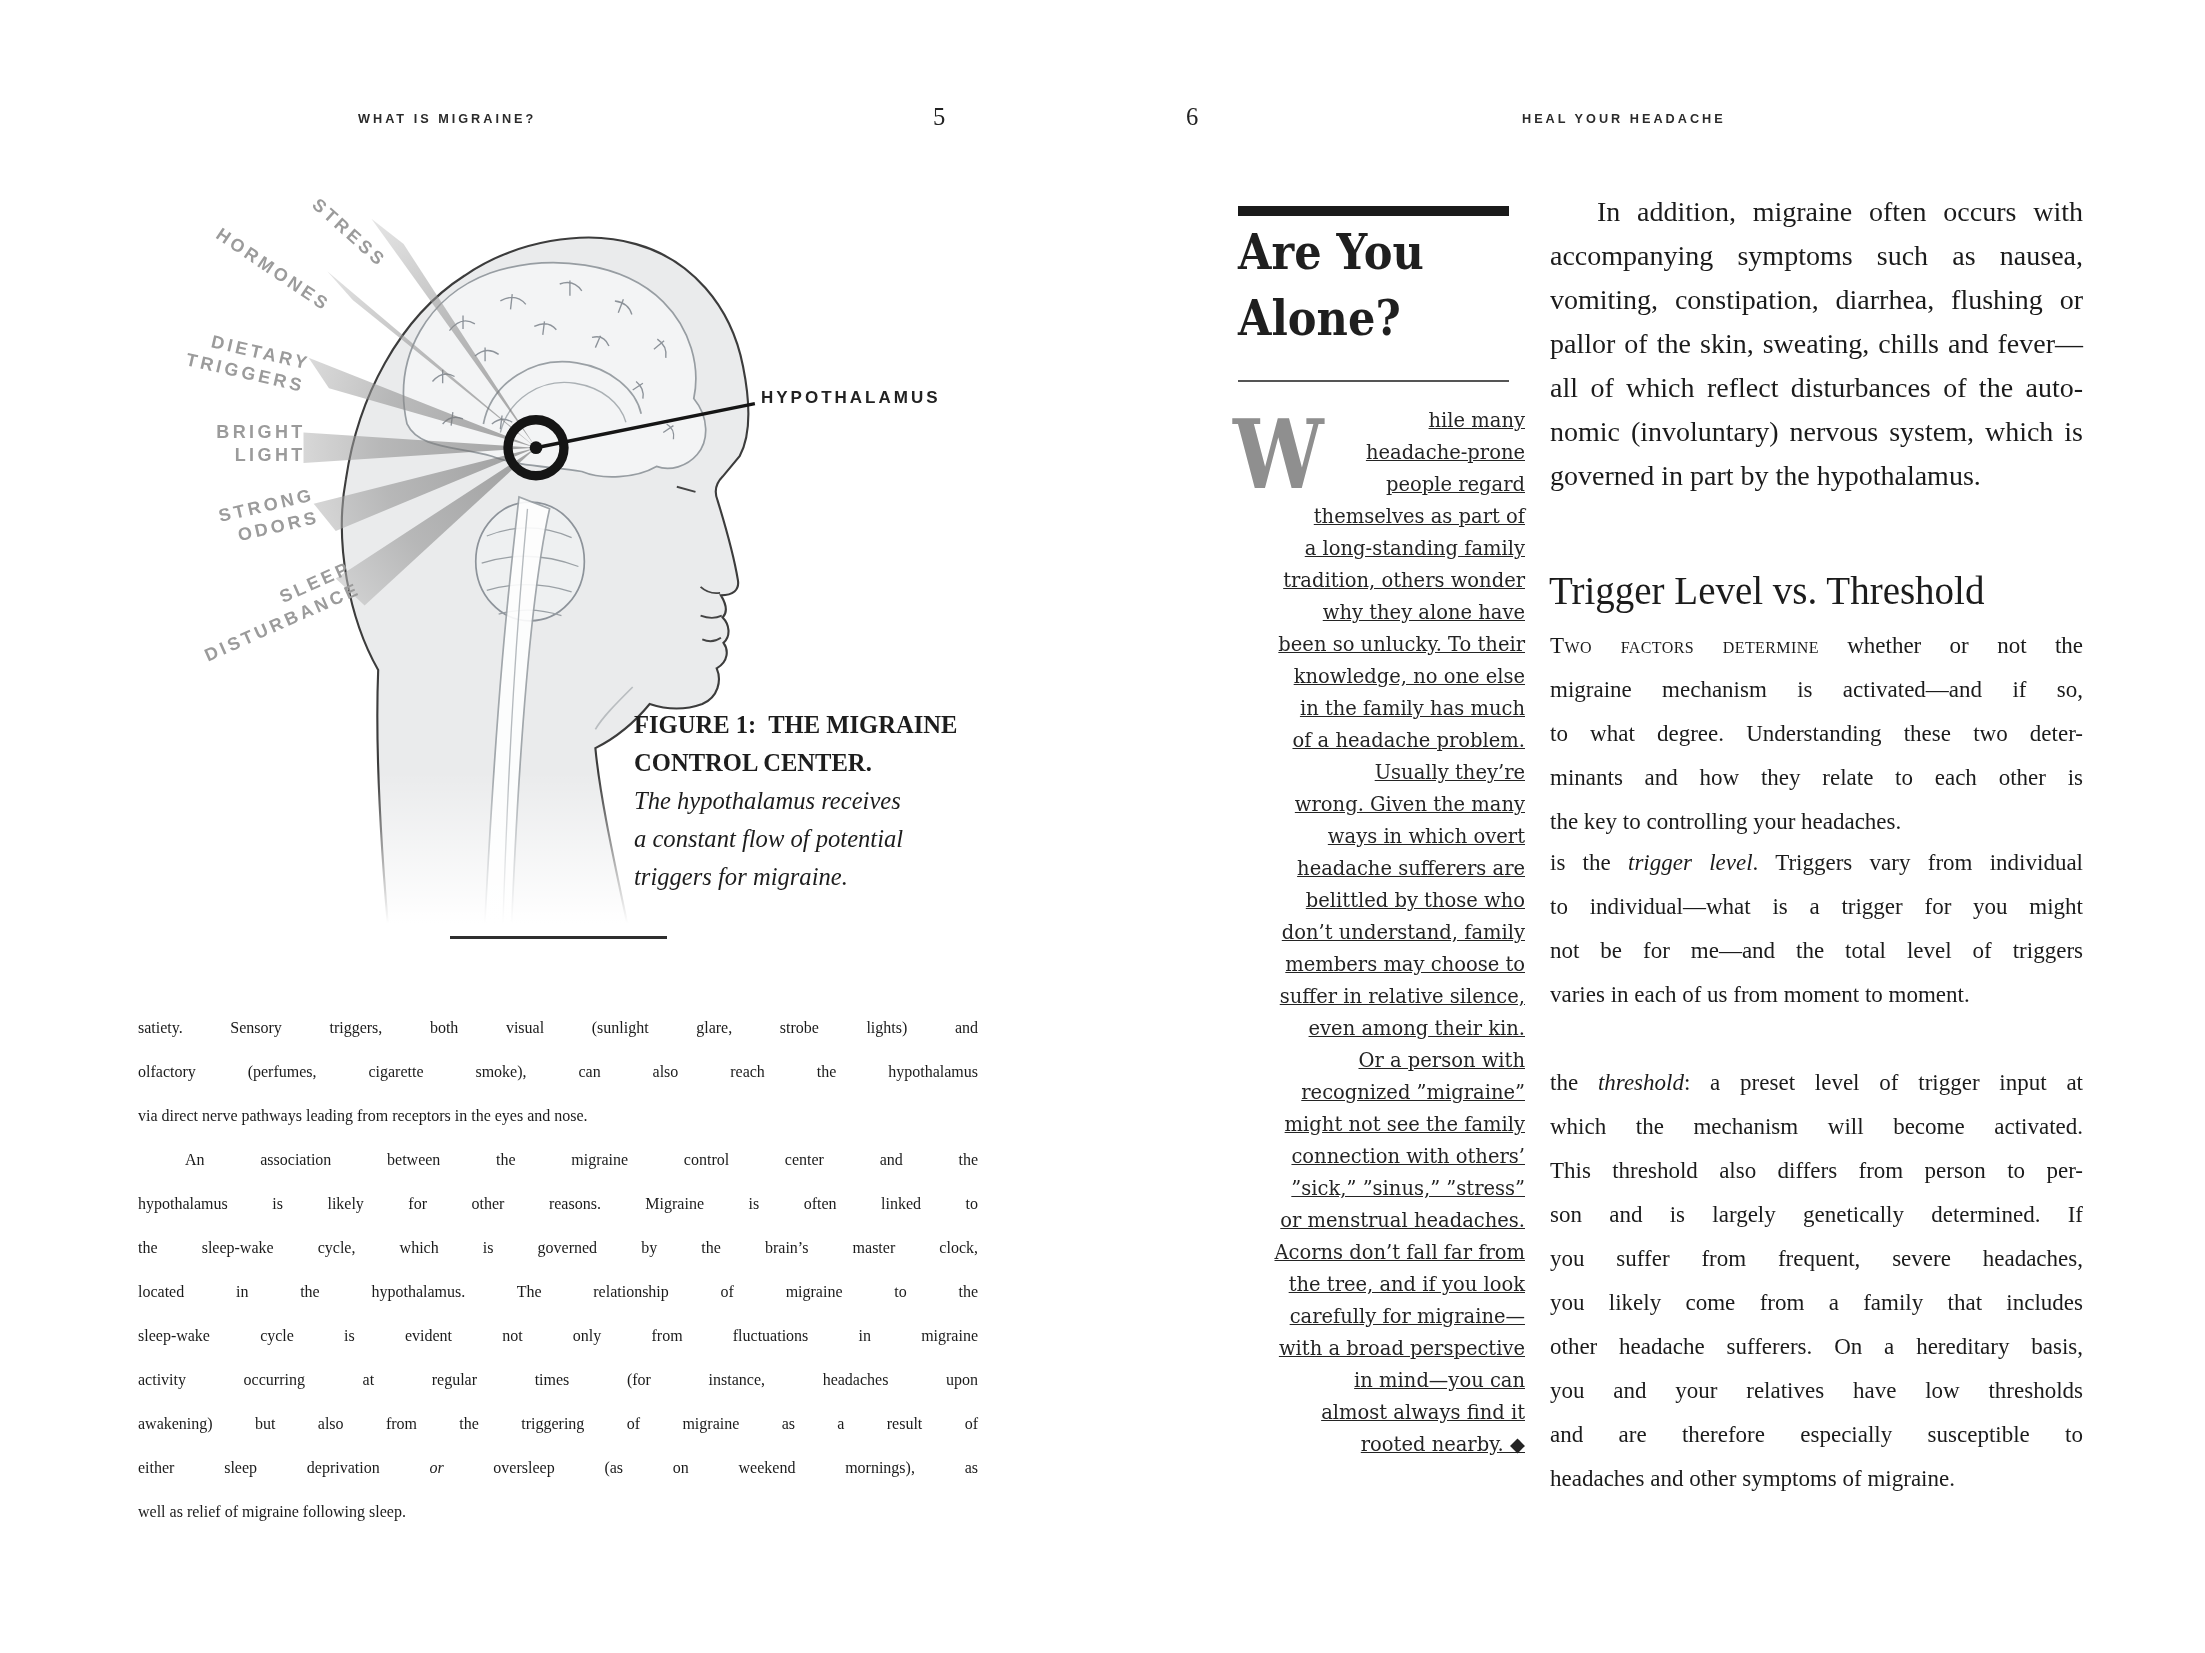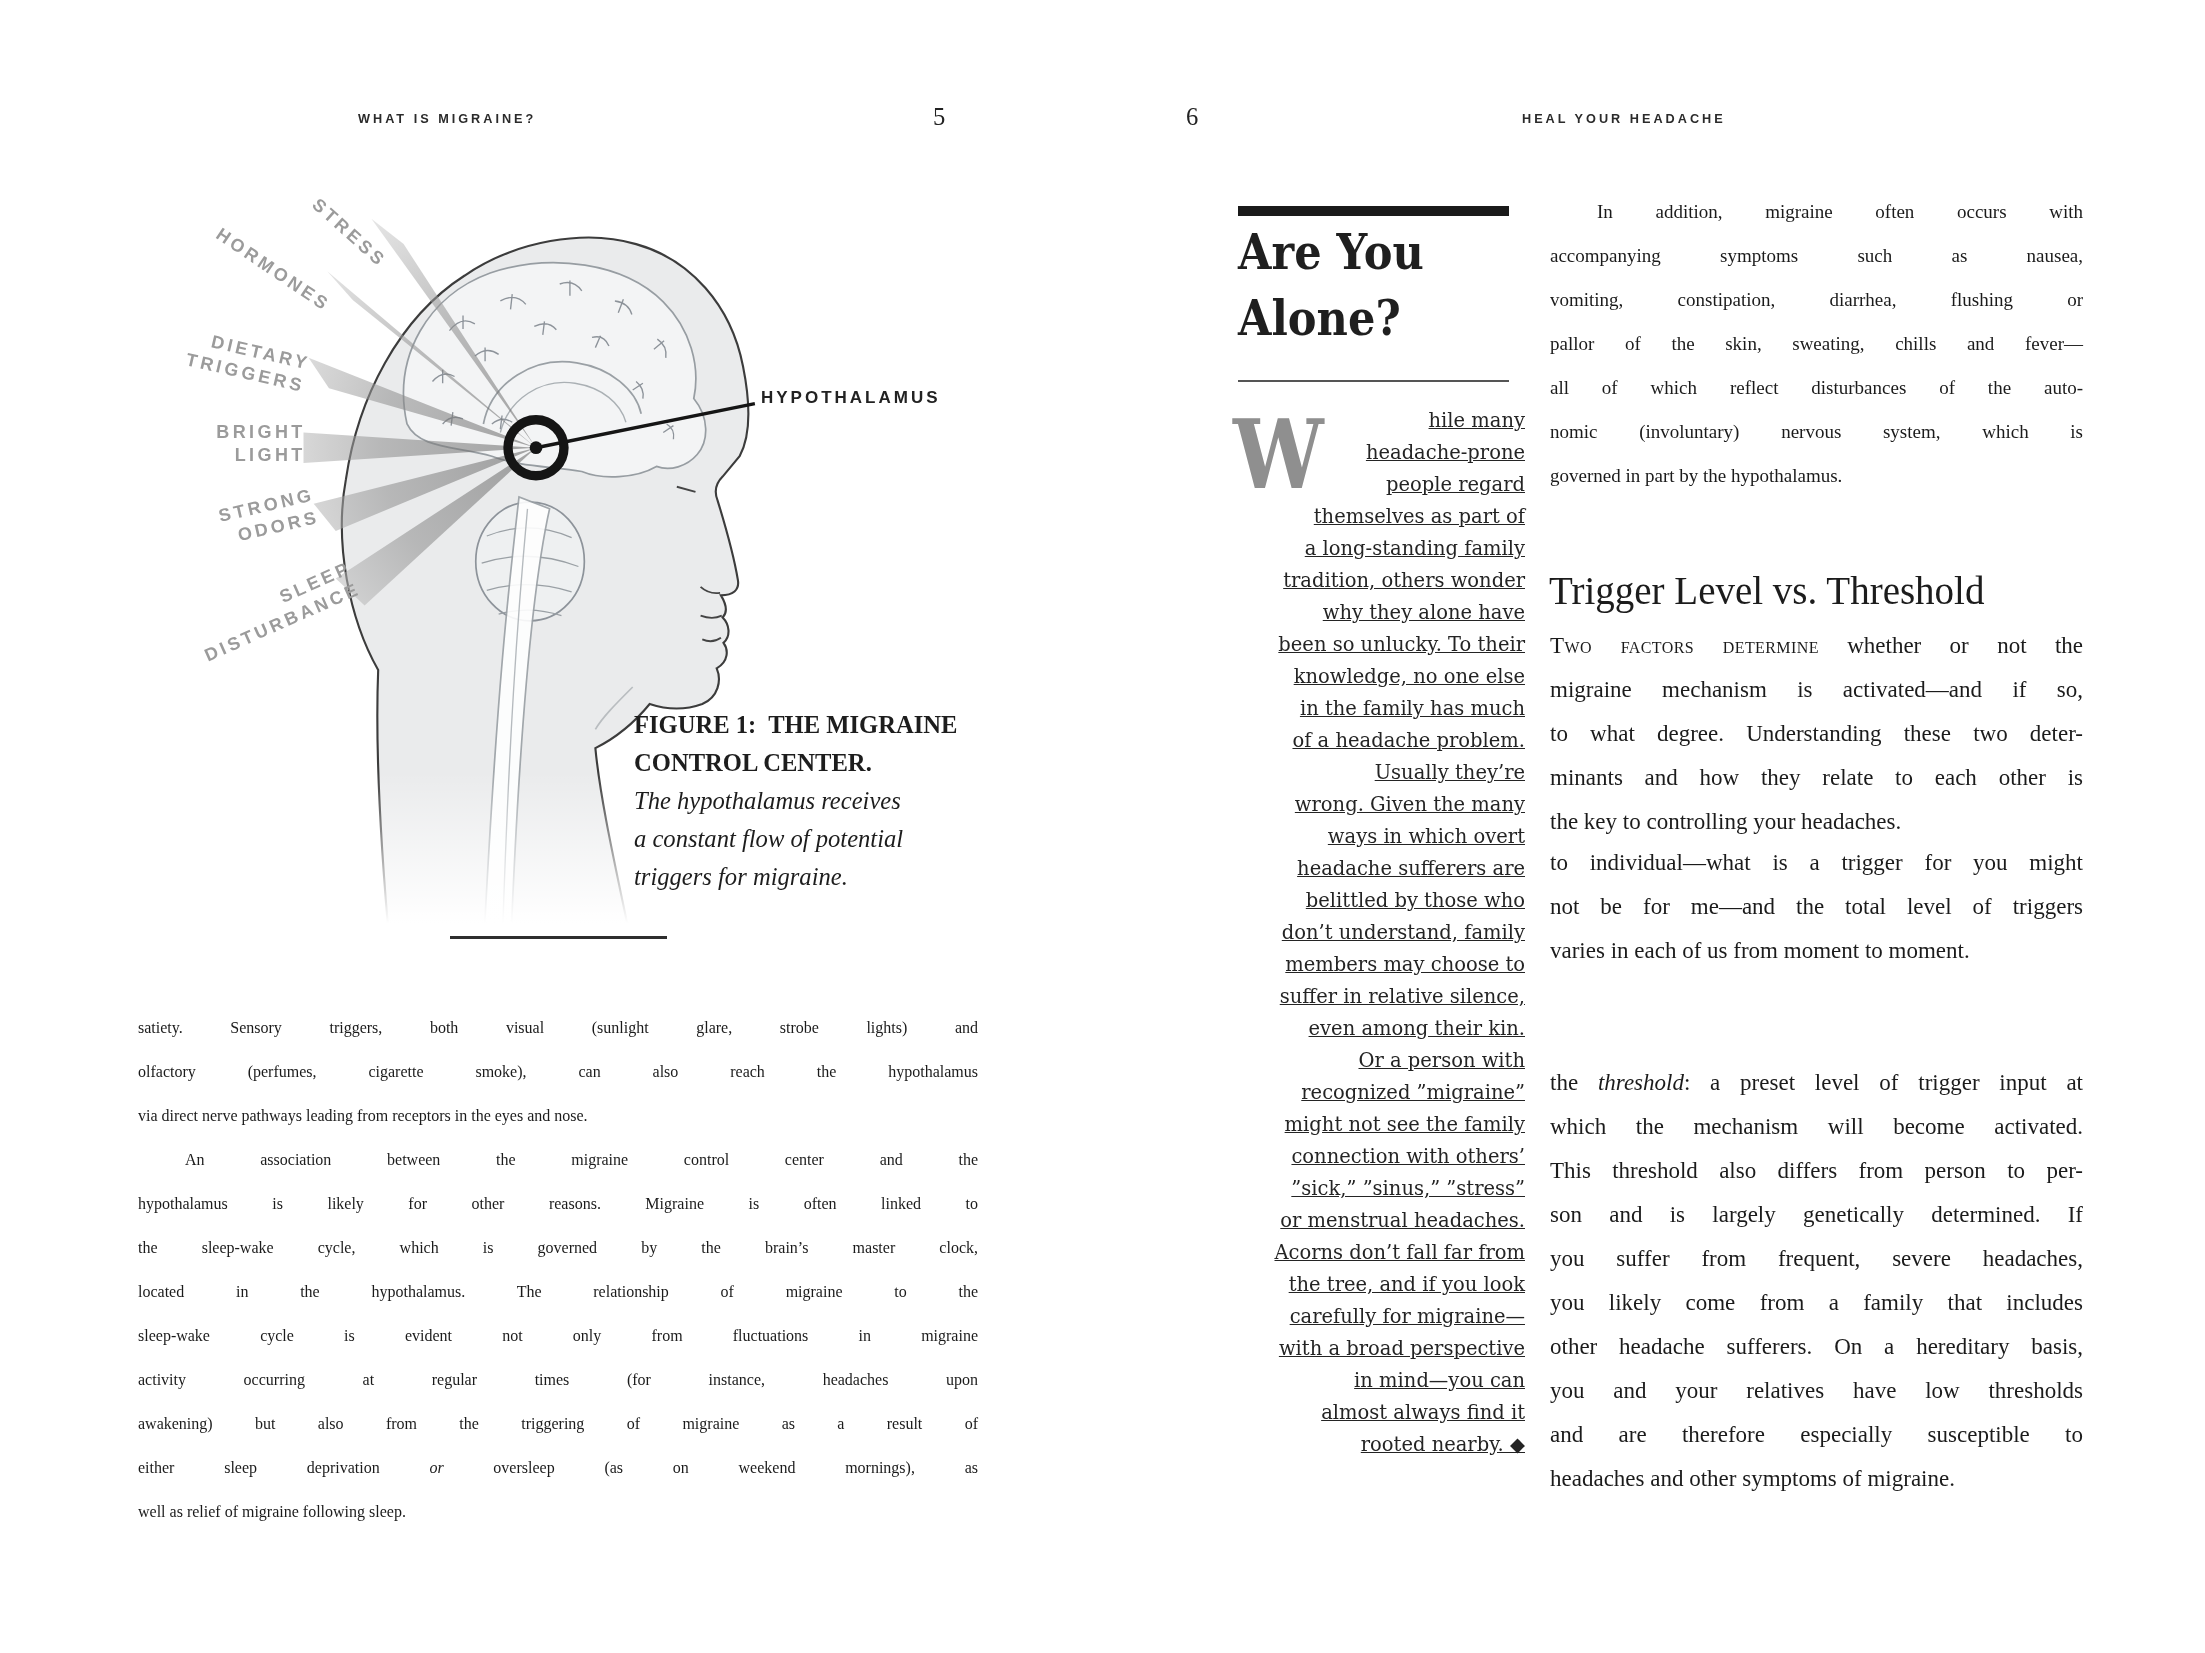--- a/index.html
+++ b/index.html
@@ -33,21 +33,21 @@
 
   
   .serif-block { font-size:16px; line-height:44px; color:#1b1b1b; }
   .serif-block .line { text-align:justify; text-align-last:left; }
   .serif-block .line.j { text-align-last:justify; }
   .line.ind { text-indent:47px; }
   .i { font-style:italic; }
   .sc { font-variant:small-caps; letter-spacing:0.4px; }
 
   #left-body { left:138px; top:1006px; width:840px; }
-  #right-p1 { left:1550px; top:190px; width:533px; font-size:19px; }
+  #right-p1 { left:1550px; top:190px; width:533px; font-size:28px; }
   #right-heading { left:1549px; top:565px; font-size:39px; line-height:51px; color:#1c1c1c; }
   #right-p2 { left:1550px; top:624px; width:533px; font-size:23px; }
   #right-p3 { left:1550px; top:841px; width:533px; font-size:23px; }
   #right-p4 { left:1550px; top:1061px; width:533px; font-size:23px; }
 
   
   #sidebar-bar { left:1238px; top:206px; width:271px; height:10.2px; background:#1a1a1a; }
   #sidebar-title { left:1238px; top:219px; font-family:"DejaVu Serif", serif;
                    font-weight:700; font-size:49px; line-height:66px; color:#1f1f1f;
                    transform:scaleX(.88); transform-origin:left top; }
@@ -256,20 +256,21 @@
   </div>
 <div class="abs" id="right-heading">Trigger Level vs. Threshold</div>
 <div class="abs serif-block" id="right-p2">
     <div class="line j"><span class="sc">Two factors determine</span><span> whether or not the</span></div>
     <div class="line j">migraine mechanism is activated—and if so,</div>
     <div class="line j">to what degree. Understanding these two deter-</div>
     <div class="line j">minants and how they relate to each other is</div>
     <div class="line">the key to controlling your headaches.</div>
   </div>
 <div class="abs serif-block" id="right-p3">
+    <div class="line j"><span>is the </span><span class="i">trigger level</span><span>. Triggers vary from individual</span></div>
     <div class="line j">to individual—what is a trigger for you might</div>
     <div class="line j">not be for me—and the total level of triggers</div>
     <div class="line">varies in each of us from moment to moment.</div>
   </div>
 <div class="abs serif-block" id="right-p4">
     <div class="line j"><span>the </span><span class="i">threshold</span><span>: a preset level of trigger input at</span></div>
     <div class="line j">which the mechanism will become activated.</div>
     <div class="line j">This threshold also differs from person to per-</div>
     <div class="line j">son and is largely genetically determined. If</div>
     <div class="line j">you suffer from frequent, severe headaches,</div>

